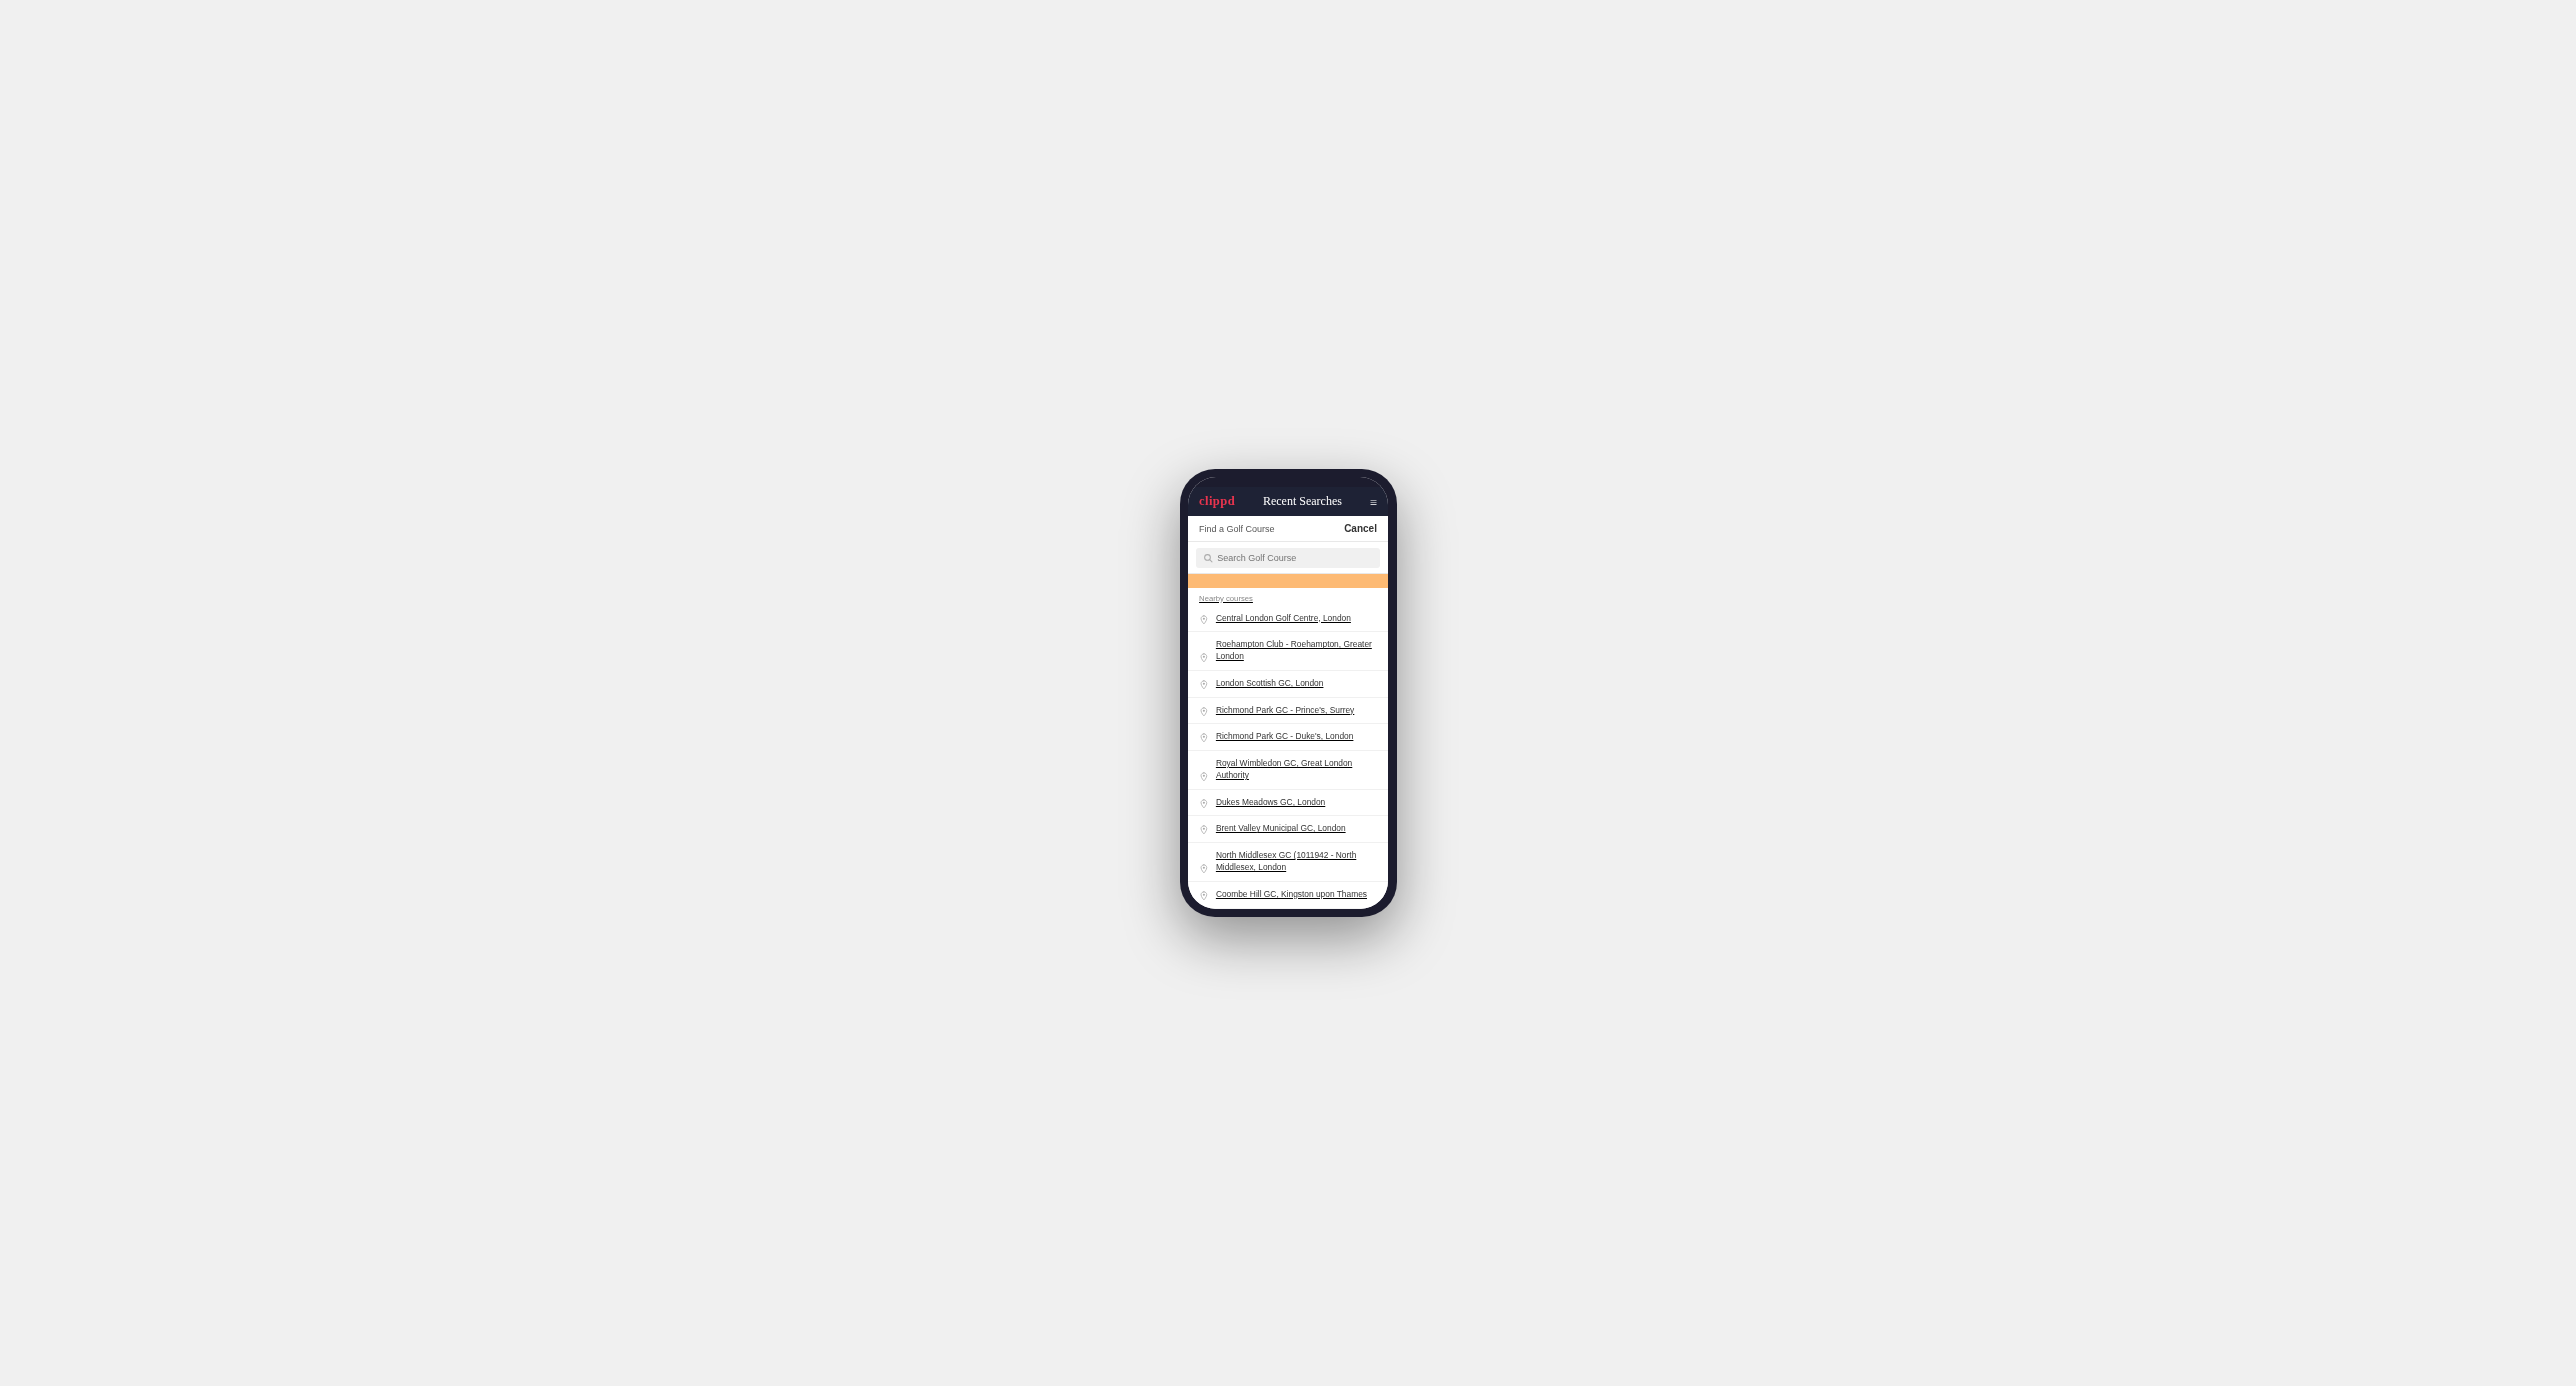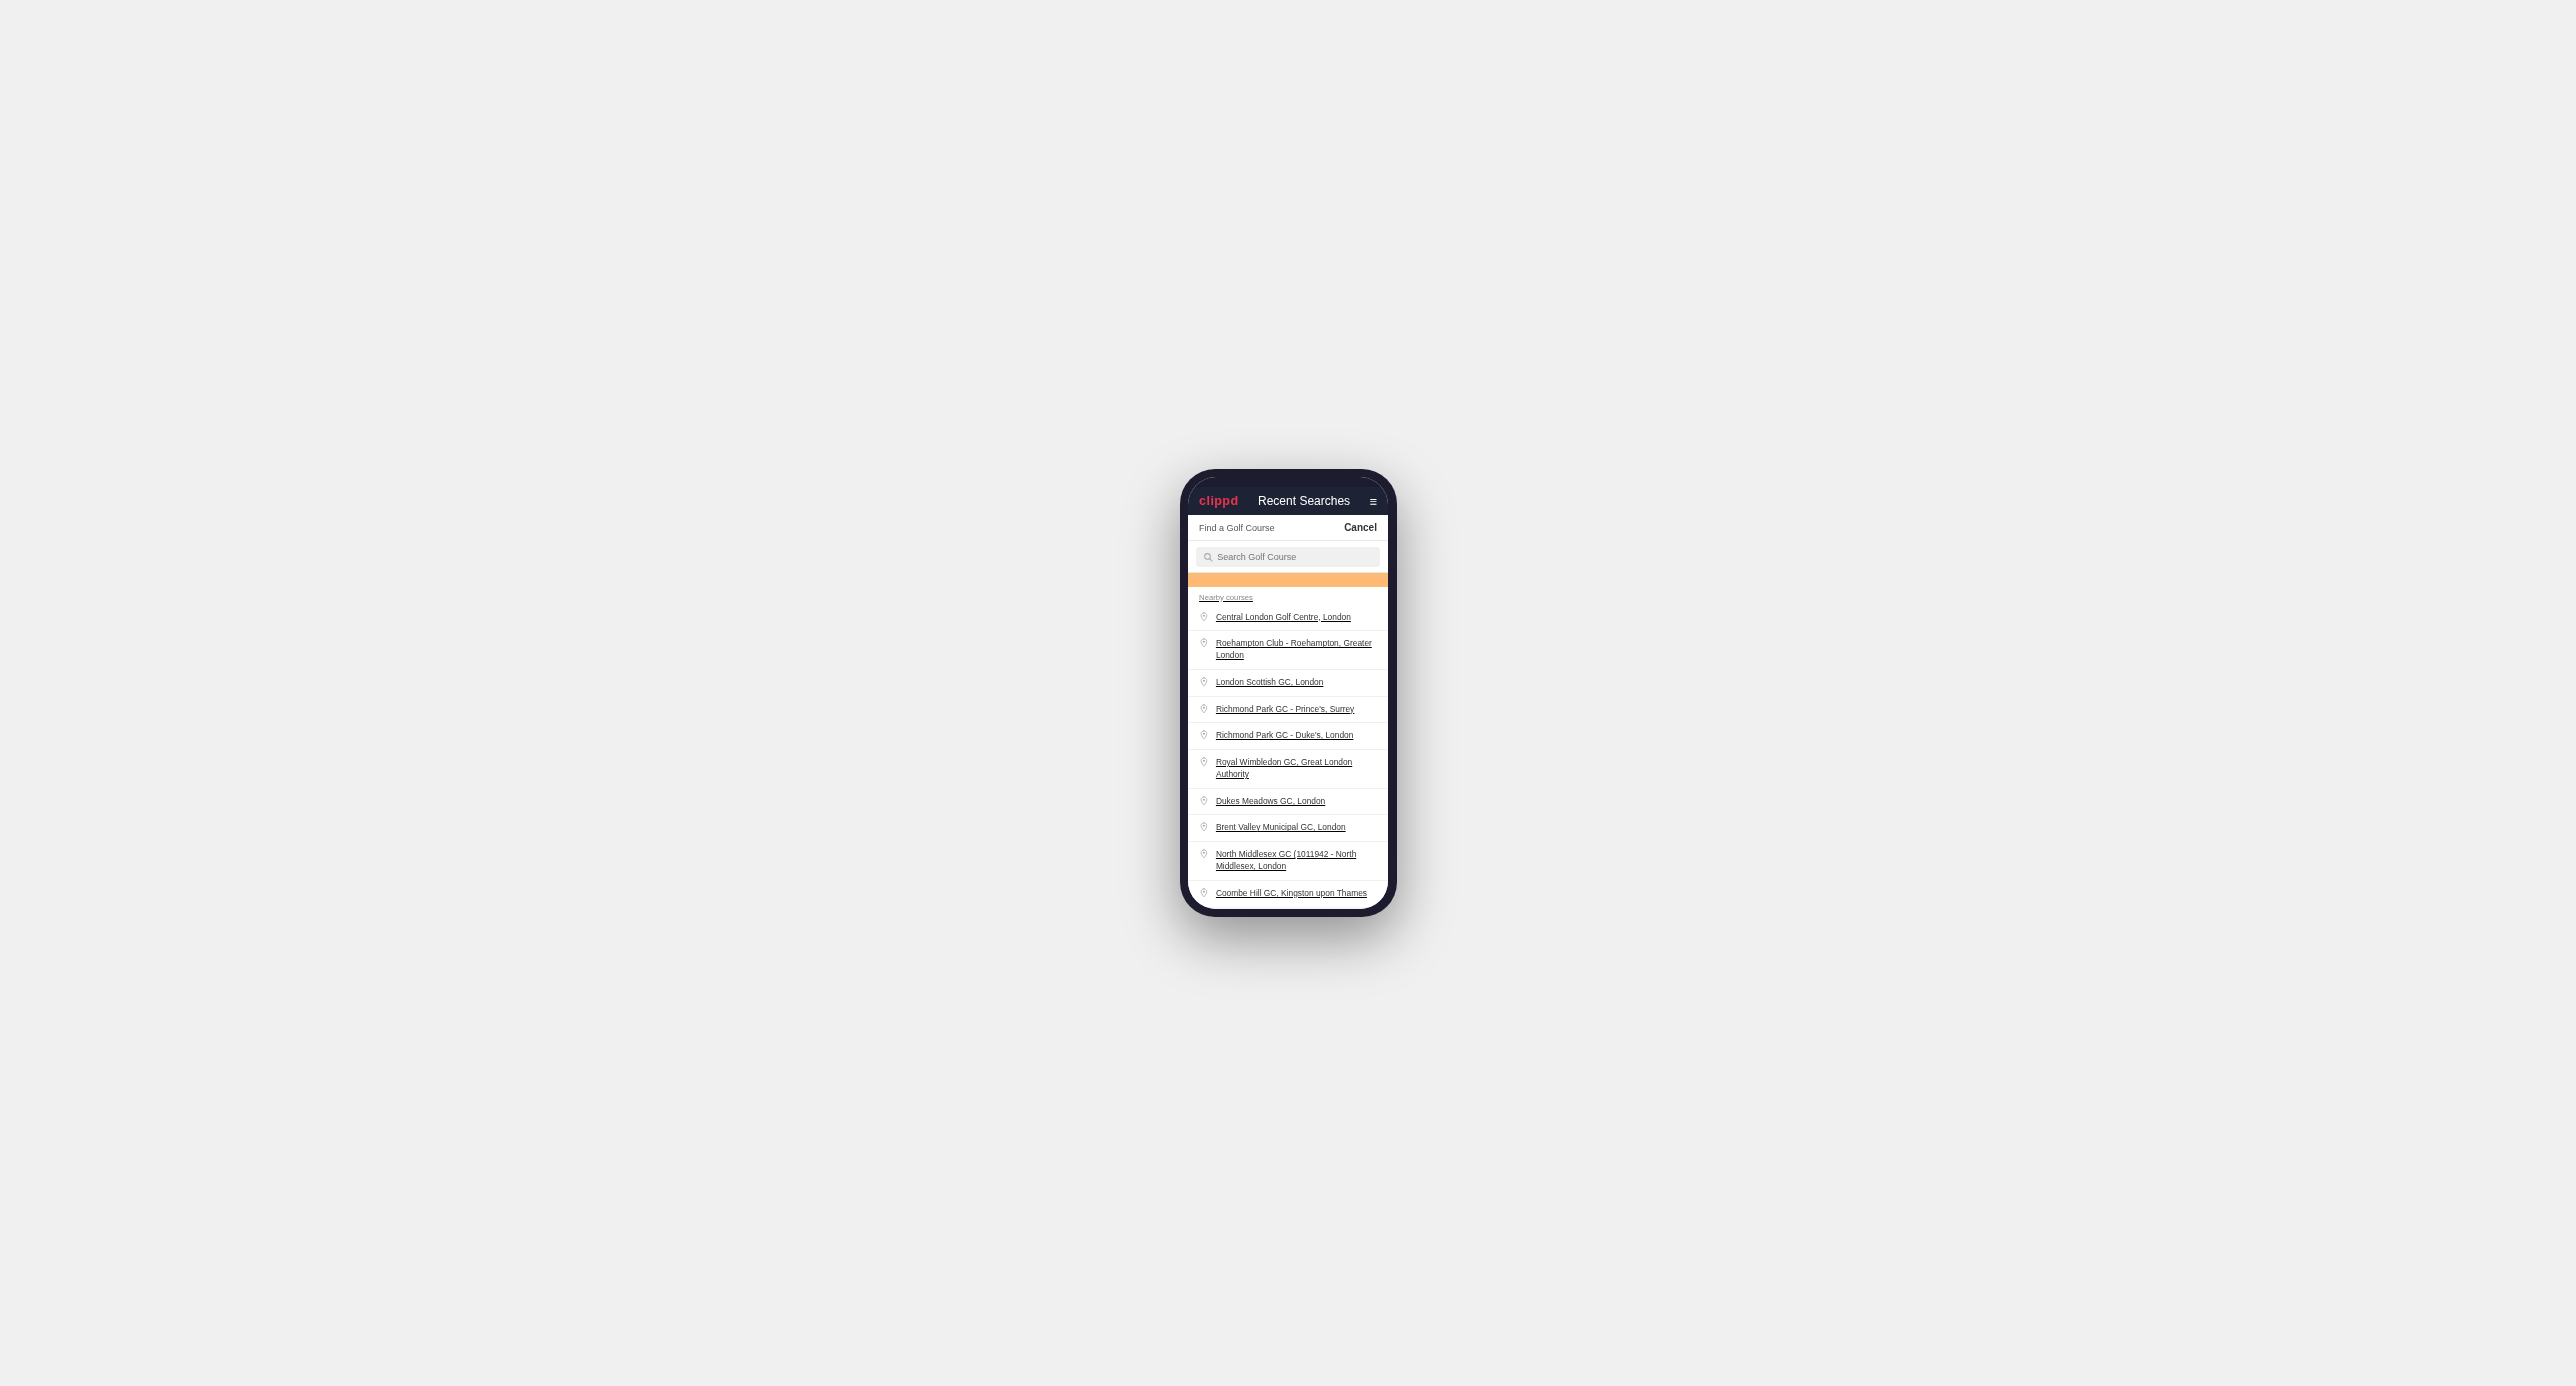--- a/index.html
+++ b/index.html
@@ -35,20 +35,21 @@
       background: #1c1c2e;
       border-radius: 28px 28px 0 0;
     }
     
     .header {
       background: #1e2235;
       padding: 7px 11.2px;
       display: flex;
       align-items: flex-end;
       justify-content: space-between;
+      font-family: Liberation Serif, serif;
     }
     .header-logo {
       font-size: 12.6px;
       font-weight: 700;
       color: #e8344e;
       letter-spacing: 0.4px;
     }
     .header-title {
       font-size: 12px;
       color: #ffffff;
@@ -121,21 +122,21 @@
       text-decoration: underline;
     }
     .nearby-label {
       font-size: 7.7px;
       color: #888;
       padding: 5.6px 11.2px 2.8px;
       font-weight: 500;
     }
     .course-item {
       display: flex;
-      align-items: flex-start;
+      align-items: flex-end;
       padding: 7px 11.2px;
       border-bottom: 0.7px solid #f0f0f0;
       cursor: pointer;
       gap: 7px;
     }
     .course-item:last-child {
       border-bottom: none;
     }
     .pin-icon {
       width: 9.8px;

